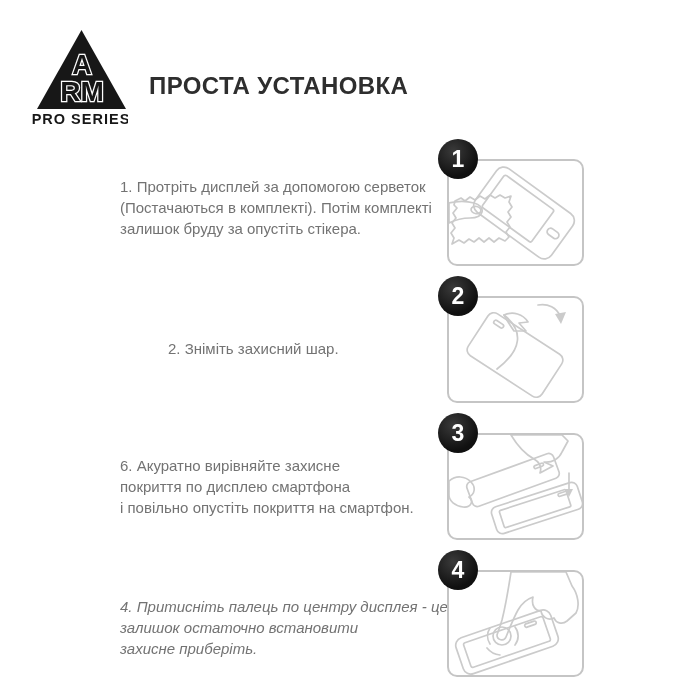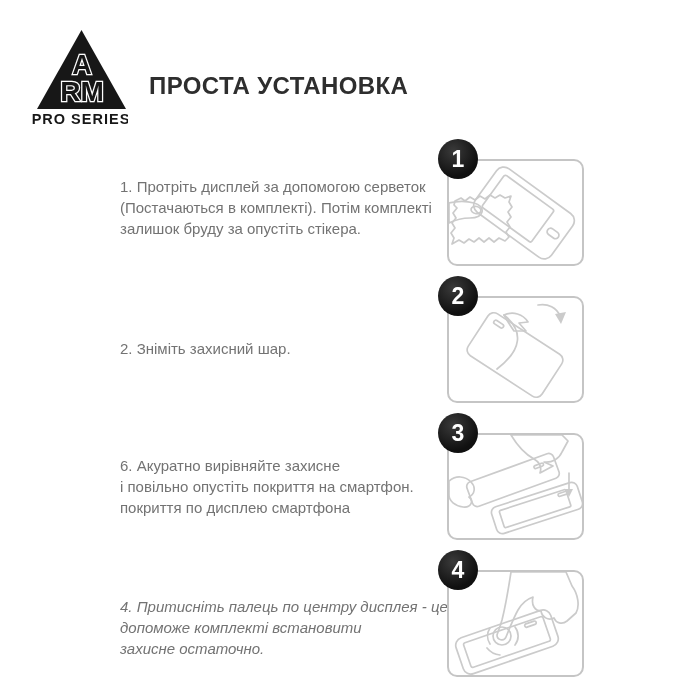--- a/index.html
+++ b/index.html
@@ -60,21 +60,21 @@
       </g>
       <path class="lineart" fill="#ffffff" d="M 6,40 L 12,37 L 16,40 L 21,36 L 26,39 L 31,35 L 36,38 L 41,34 L 46,37 L 51,34 L 56,37 L 62,35
            L 60,41 L 63,46 L 59,51 L 62,56 L 58,61 L 61,66 L 57,71 L 60,76 L 56,80
            L 50,77 L 45,81 L 40,77 L 35,81 L 30,77 L 25,81 L 20,78 L 15,82 L 10,79 L 3,83
            L 5,77 L 2,72 L 6,67 L 3,62 L 7,57 L 4,52 L 8,47 L 5,44 Z"></path>
       <path class="lineart" fill="#ffffff" d="M 0,42 C 8,40 18,40 25,42 C 31,44 34,47 33,51 C 32,55 27,57 21,57 C 14,57 6,59 0,62 Z"></path>
       <ellipse class="lineart" cx="27" cy="49" rx="5" ry="3.6" transform="rotate(12 27 49)"></ellipse>
     </svg>
   </div>
 
-  <div class="step-text" style="top:338px;">
+  <div class="step-text" style="top:338px;margin-left:48px;">
     <div>2. Зніміть захисний шар.</div>
   </div>
 
   <div class="illus" style="top:296px;">
     <div class="badge">2</div>
     <svg class="art" viewBox="0 0 133 103">
       <g class="lineart">
         <g transform="translate(66,57) rotate(33)">
           <rect x="-44" y="-25" width="88" height="50" rx="7" fill="#ffffff"></rect>
           <rect x="-36" y="-19" width="11" height="4" rx="2"></rect>
@@ -82,22 +82,22 @@
       </g>
       <path class="lineart" d="M 55,17 C 75,33 73,52 48,71"></path>
       <path class="lineart" fill="#ffffff" d="M 55,17 C 64,13 74,16 79,24 L 70,25 L 77,33 L 65,33 C 61,27 57,21 55,17 Z"></path>
       <path class="lineart" d="M 89,7 C 99,5 108,10 111,18"></path>
       <polygon points="106,16 112,26 117,14" fill="#cbcbcb"></polygon>
     </svg>
   </div>
 
   <div class="step-text" style="top:455px;">
     <div>6. Акуратно вирівняйте захисне</div>
+    <div>покриття по дисплею смартфона</div>
     <div>і повільно опустіть покриття на смартфон.</div>
-    <div>покриття по дисплею смартфона</div>
   </div>
 
   <div class="illus" style="top:433px;">
     <div class="badge">3</div>
     <svg class="art" viewBox="0 0 133 103">
       <g class="lineart">
         <g transform="translate(88,73) rotate(-18)">
           <rect x="-45" y="-14" width="90" height="28" rx="6"></rect>
           <rect x="-37" y="-9" width="70" height="18" rx="1.5"></rect>
           <rect x="24" y="-7" width="10" height="3" rx="1.5"></rect>
@@ -111,22 +111,22 @@
       </g>
       <path class="lineart" fill="#ffffff" d="M 0,46 C 7,40 16,41 22,47 C 27,52 26,59 20,62 C 25,66 22,73 14,72 C 6,71 0,66 0,60 Z"></path>
       <path class="lineart" fill="#ffffff" d="M 62,0 C 68,10 76,19 85,24 C 90,27 93,32 91,38 L 104,31 L 95,27 C 103,28 110,24 113,17 L 119,6 L 113,0 Z"></path>
       <path class="lineart" d="M 120,38 L 120,56"></path>
       <polygon points="116,54 120,62 124,54" fill="#cbcbcb"></polygon>
     </svg>
   </div>
 
   <div class="step-text" style="top:596px;font-style:italic;">
     <div>4. Притисніть палець по центру дисплея - це</div>
-    <div>допоможе комплекті встановити</div>
-    <div>захисне остаточно.</div>
+    <div>залишок остаточно встановити</div>
+    <div>захисне приберіть.</div>
   </div>
 
   <div class="illus" style="top:570px;">
     <div class="badge">4</div>
     <svg class="art" viewBox="0 0 133 103">
       <g class="lineart">
         <g transform="translate(58,70) rotate(-19)">
           <rect x="-50" y="-19" width="100" height="38" rx="8"></rect>
           <rect x="-42" y="-13" width="84" height="26" rx="2"></rect>
           <rect x="22" y="-11" width="12" height="3.5" rx="1.75"></rect>

